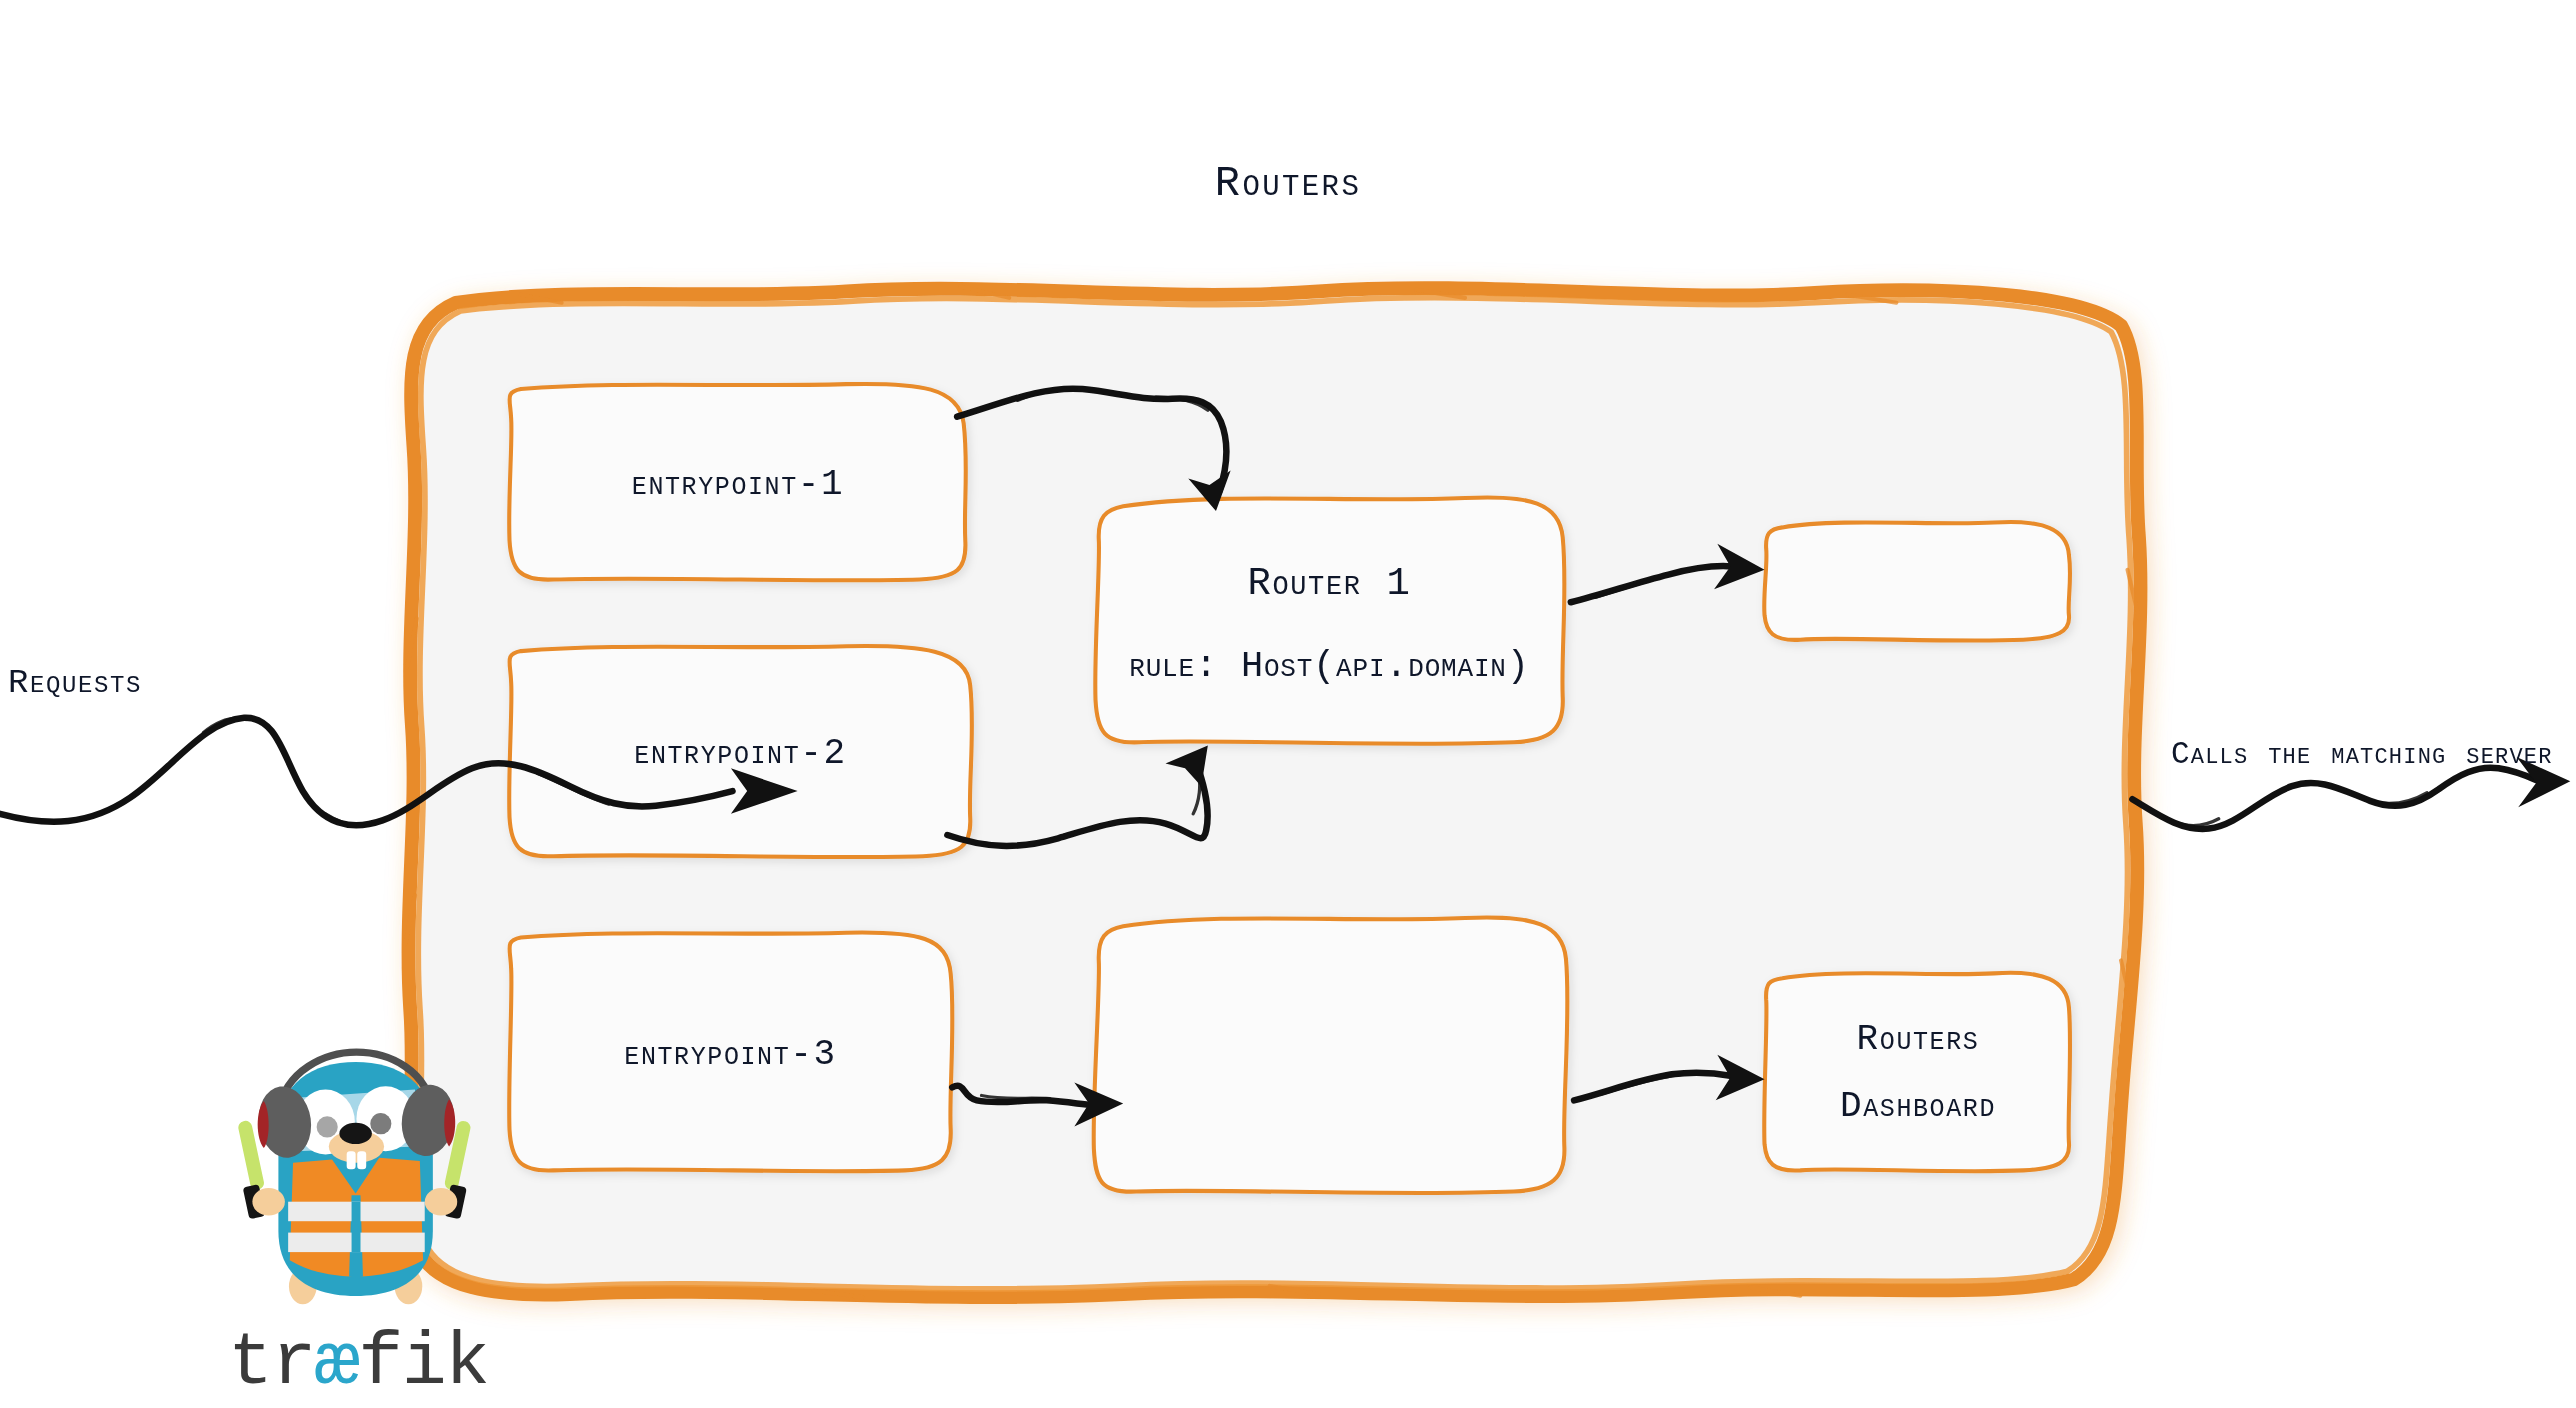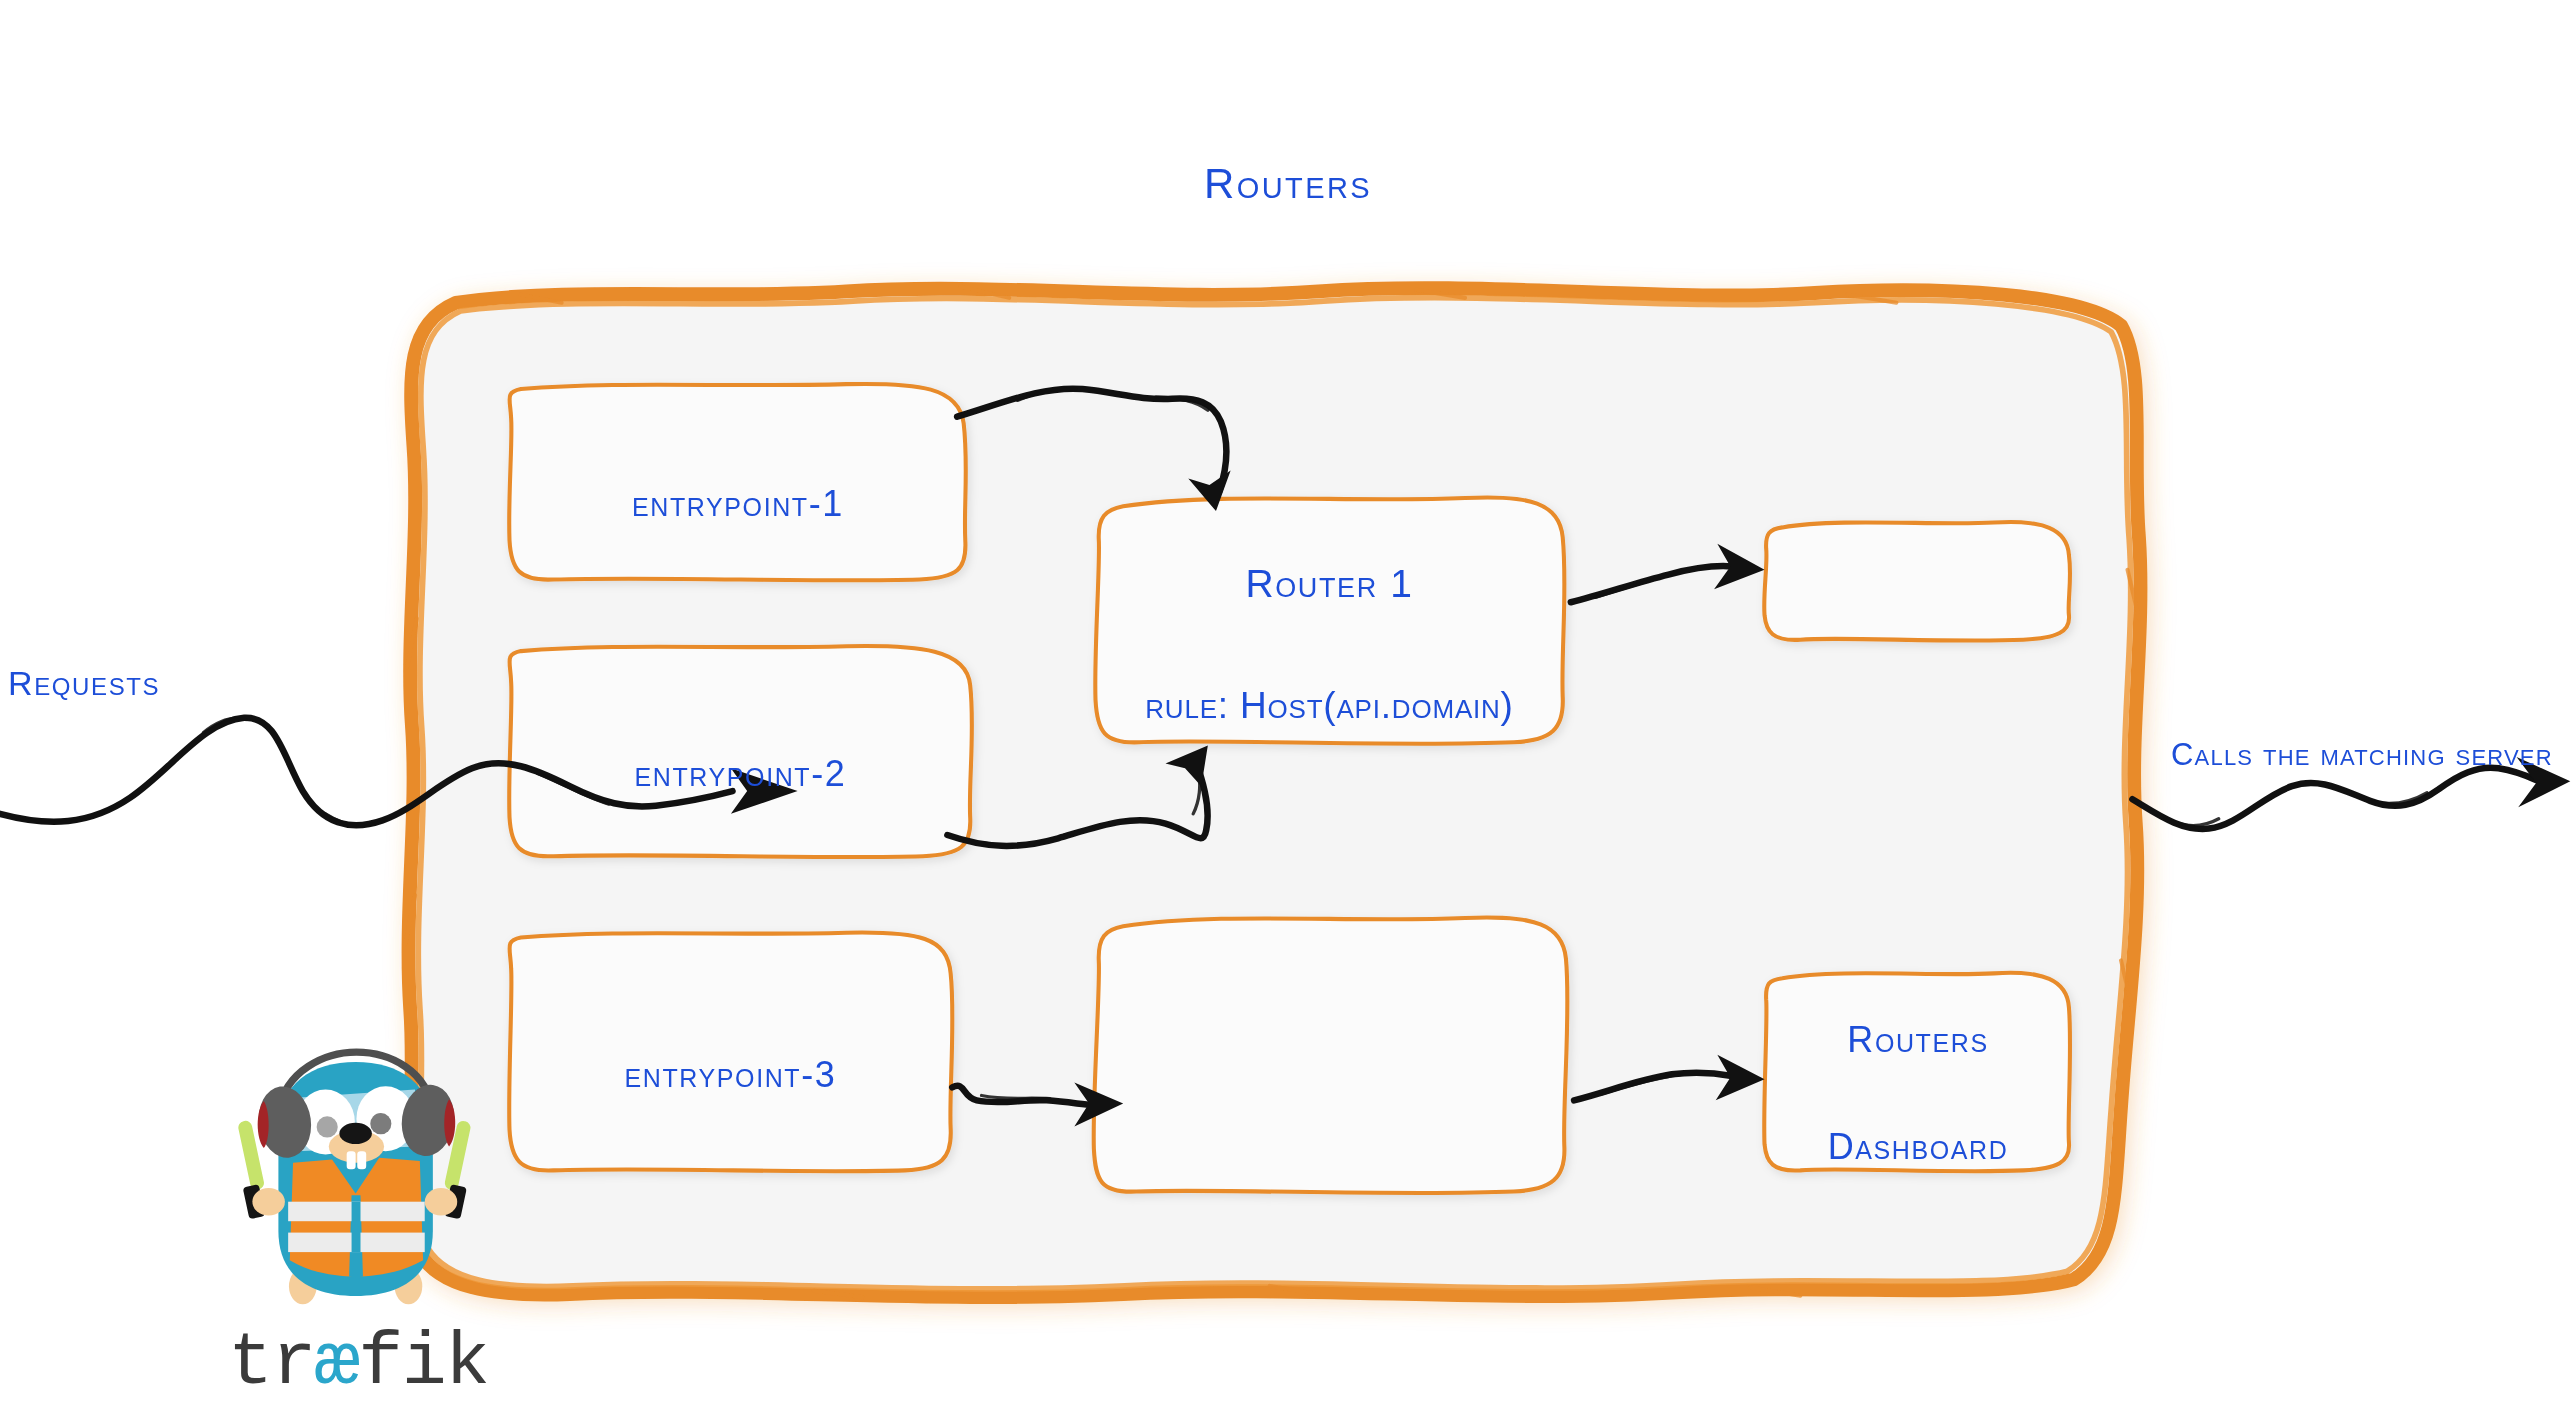--- a/index.html
+++ b/index.html
@@ -10,24 +10,24 @@
   #stage{
     position:relative;
     width:2576px;
     height:1408px;
     background:#ffffff;
     overflow:hidden;
   }
 
   
   .hand{
-    font-family:Liberation Sans, sans-serif;
+    font-family:Liberation Mono, monospace;
     font-variant:small-caps;
     font-weight:400;
-    color:#1d4ed8;
+    color:#0f172a;
     letter-spacing:0.8px;
     white-space:nowrap;
   }
 
   
   .abs{position:absolute;}
   .svgfull{position:absolute;left:0;top:0;width:2576px;height:1408px;overflow:visible;pointer-events:none;}
 
   
   #routers-title{
@@ -41,21 +41,21 @@
   
   .node-label{
     position:absolute;
     display:flex;
     flex-direction:column;
     align-items:center;
     justify-content:center;
     text-align:center;
     pointer-events:none;
   }
-  .node-label .line{display:block;margin-top:40px;}
+  .node-label .line{display:block;}
 
   .ep-label{font-size:36px;letter-spacing:1.6px;}
 
   .rt-title{font-size:39px;letter-spacing:1.6px;}
   .rt-rule{font-size:37px;letter-spacing:0.8px;}
   .rt-rule-small{font-size:29px;letter-spacing:0.4px;}
   .rt-mw{font-size:36px;letter-spacing:0.8px;}
 
   .svc-label{font-size:36px;letter-spacing:1.6px;line-height:1.35;}
 

